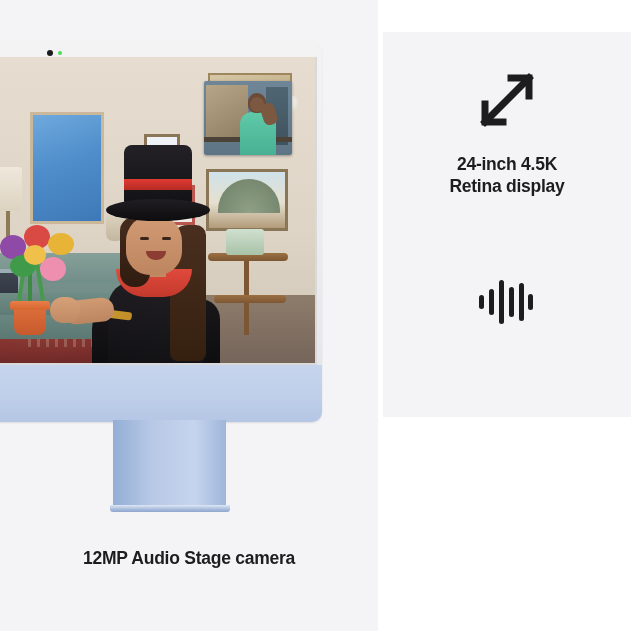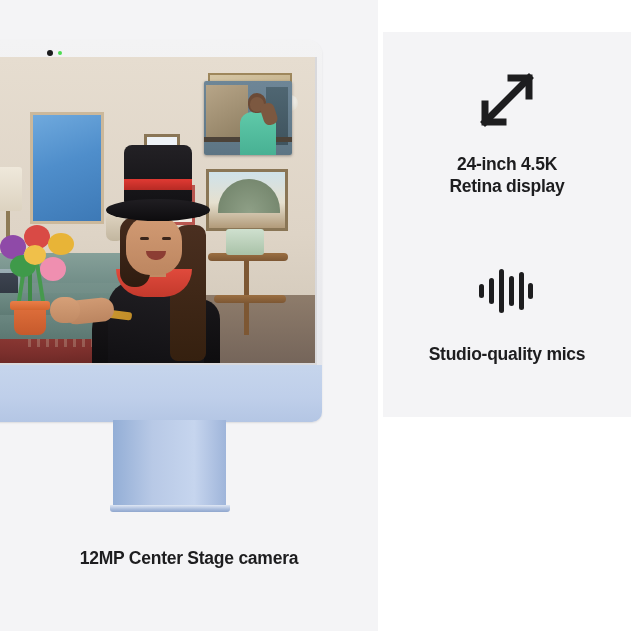--- a/index.html
+++ b/index.html
@@ -293,21 +293,21 @@
         </div>
       </div>
 
       <div id="imac-chin"></div>
       <div id="imac-camera"></div>
       <div id="imac-led"></div>
     </div>
     <div id="imac-stand"></div>
     <div id="imac-stand-foot"></div>
 
-    <div id="camera-caption">12MP Center Stage camera</div>
+    <div id="camera-caption">12MP Audio Stage camera</div>
   </div>
 
   <div class="panel" id="panel-display">
     <div class="cell">
       <span class="cell-icon">
         <svg width="60" height="60" viewBox="0 0 60 60" aria-hidden="true">
           <path class="ico" d="M8 52 L52 8"></path>
           <path class="ico" d="M34 8 L52 8 L52 26"></path>
           <path class="ico" d="M26 52 L8 52 L8 34"></path>
         </svg>
@@ -324,18 +324,17 @@
           <g class="ico-fill">
             <rect x="3" y="22" width="5" height="14" rx="2.5"></rect>
             <rect x="13" y="16" width="5" height="26" rx="2.5"></rect>
             <rect x="23" y="7" width="5" height="44" rx="2.5"></rect>
             <rect x="33" y="14" width="5" height="30" rx="2.5"></rect>
             <rect x="43" y="10" width="5" height="38" rx="2.5"></rect>
             <rect x="52" y="21" width="5" height="16" rx="2.5"></rect>
           </g>
         </svg>
       </span>
-      <div class="cell-label">Studio-quality mics</div>
     </div>
   </div>
 
 
 </div>
 
 </body></html>

